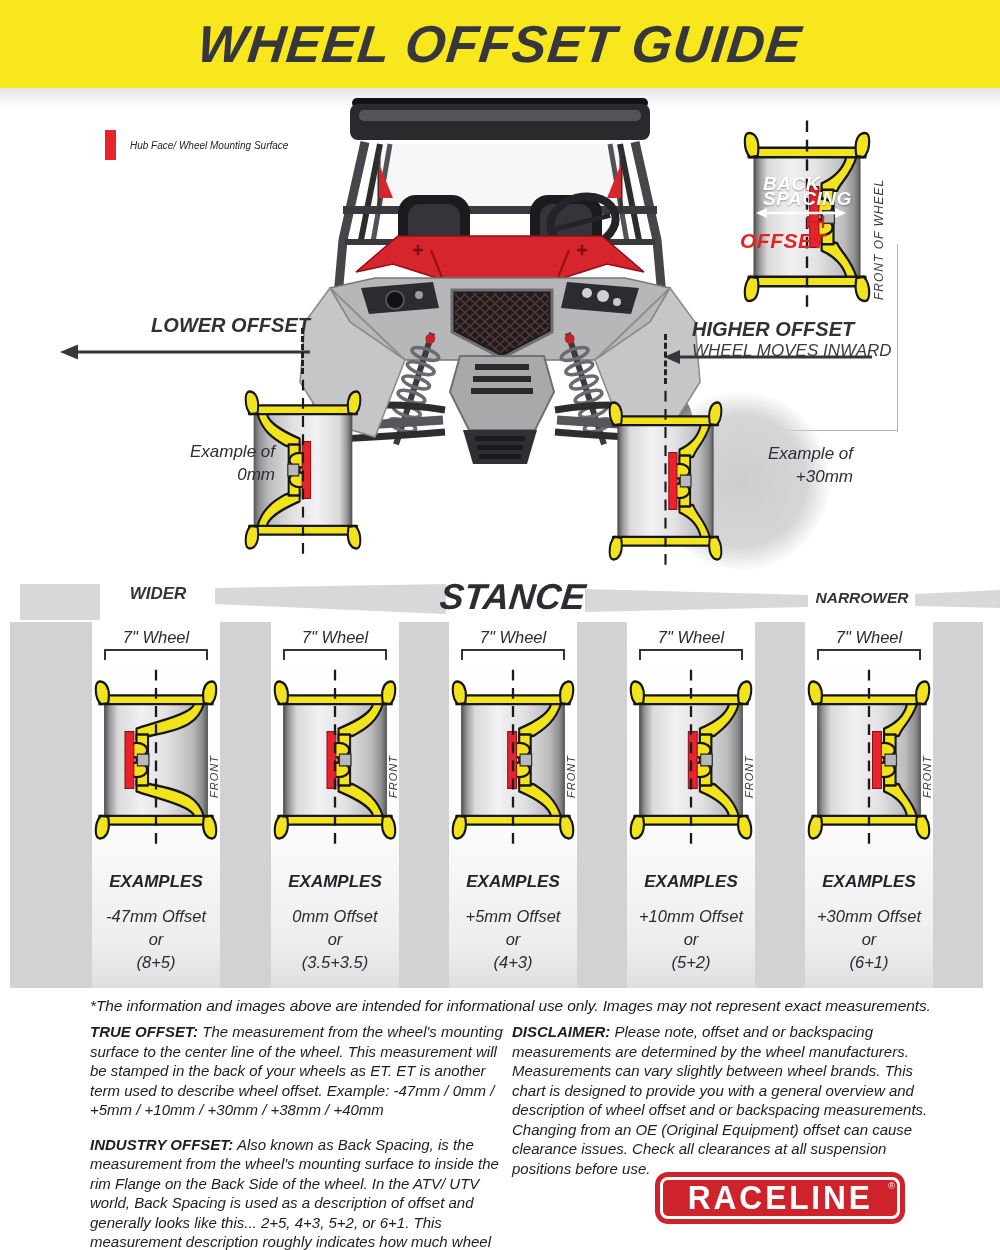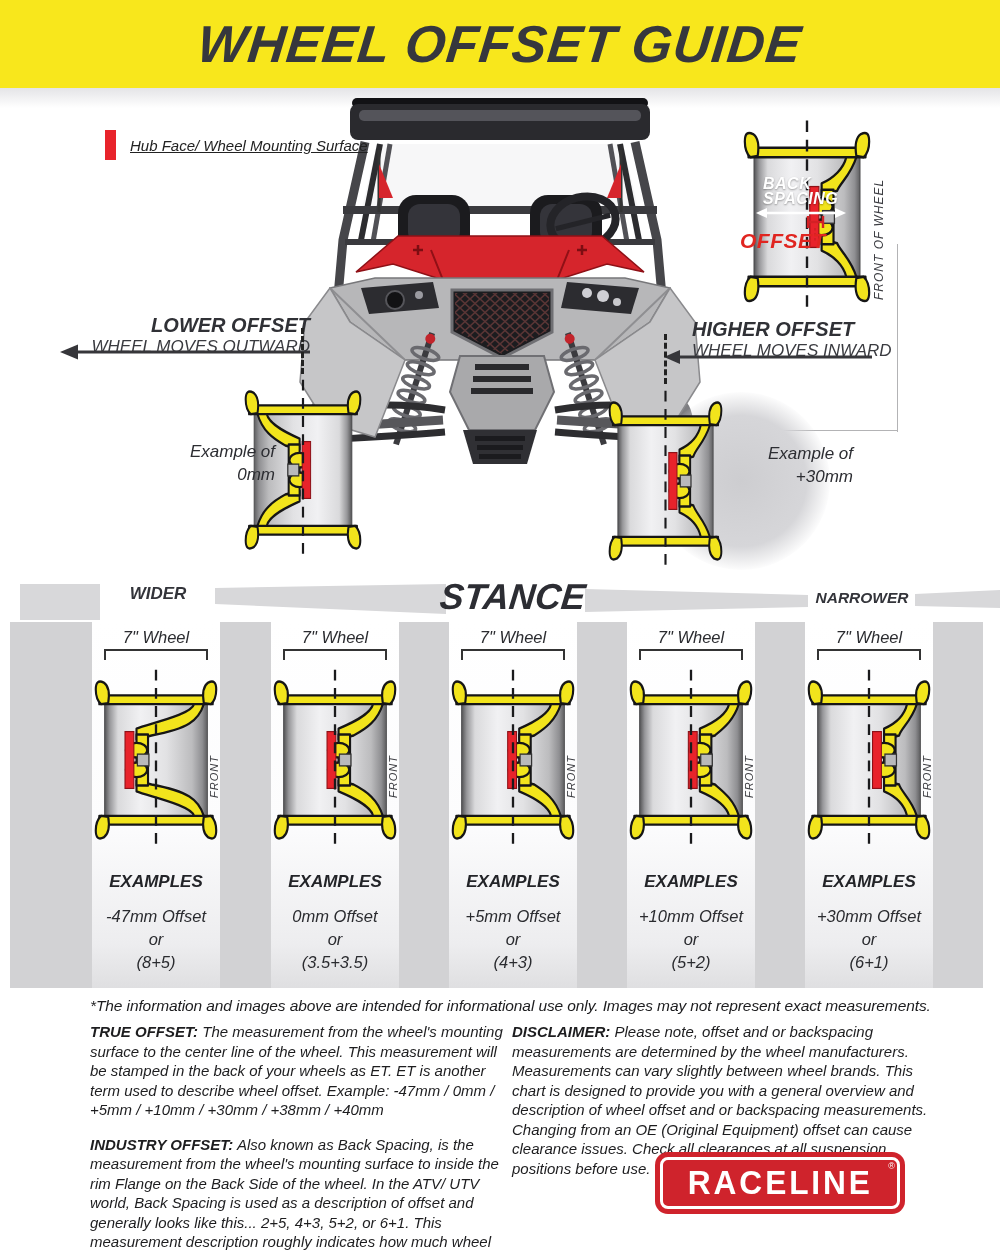--- a/index.html
+++ b/index.html
@@ -14,21 +14,21 @@
   .banner { left:0; top:0; width:1000px; height:88px; background:#f8e71c;
             display:flex; align-items:center; justify-content:center; }
   .banner h1 { font-size:52px; font-weight:900; font-style:italic; color:#36373d;
                letter-spacing:1px; transform:skewX(-6deg); }
   .banner-shadow { left:0; top:88px; width:1000px; height:20px;
                    background:linear-gradient(#e4e4e7, rgba(255,255,255,0)); }
 
   
   .legend-title { font-size:27px; font-weight:600; text-decoration:underline; color:#222; }
   .legend-item { display:flex; align-items:center; gap:14px; }
-  .legend-label { font-size:15px; color:#222;text-decoration:underline; }
+  .legend-label { font-size:10px; color:#222; }
   .swatch-red { width:11px; height:30px; background:#e8232b; }
   .swatch-dash { width:0; height:28px; border-left:4px dashed #222; margin-left:3px; }
 
   
   .dir-title { font-size:20px; font-weight:800; color:#303136; }
   .dir-sub { font-size:17px; color:#3a3b40; }
   .dir-left { text-align:right; }
   .dir-right { text-align:left; }
 
   .callout { text-align:right; font-size:17px; color:#2c2d32; line-height:23px;font-style:italic; }
@@ -39,21 +39,21 @@
 
   
   .conn-v { width:0; border-left:1.5px solid #b3b3b5; }
   .conn-h { height:0; border-top:1.5px solid #b3b3b5; }
   .dash-stub { width:0; border-left:3.2px dashed #222; }
 
   .gray-circle { border-radius:50%;
     background:radial-gradient(circle, #cdcdd0 0%, #d6d6d9 52%, rgba(214,214,217,0) 72%); }
 
   
-  .bs-label { font-size:16px; font-weight:800; color:#fff; line-height:15px;
+  .bs-label { font-size:19px; font-weight:800; color:#fff; line-height:15px;
               letter-spacing:.5px; text-shadow:0 1px 2px rgba(0,0,0,.35); }
   .offset-label { font-size:21px; font-weight:800; color:#e02520; letter-spacing:.5px; }
 
   
   .stance-word { font-weight:800; color:#33343a; text-align:center; }
   .stance-big { font-size:36px; font-weight:900; transform:skewX(-6deg); color:#2c2d33; }
 
   
   .stripe { top:622px; height:366px; background:#d2d2d4; }
   .col { top:622px; width:128px; height:366px; text-align:center;
@@ -66,21 +66,21 @@
   .col-examples { position:absolute; left:0; right:0; top:250px; font-size:17px; font-weight:800; color:#232428; }
   .col-offset { position:absolute; left:0; right:0; top:283px; font-size:16.5px; color:#2a2b2f; line-height:23px; }
 
   
   .footnote { font-size:15.5px; color:#1c1c1e; letter-spacing:-0.1px; }
   .defs-col { font-size:15px; line-height:19.5px; color:#1d1d1f; }
   .defs-col p { margin-bottom:15px; }
   .term { font-weight:800; }
 
   
-  .logo { width:250px; height:62px; background:#cf232c; border-radius:13px; padding:5px; }
+  .logo { width:250px; height:52px; background:#cf232c; border-radius:13px; padding:5px;margin-top:20px; }
   .logo-inner { width:100%; height:100%; border:3px solid #fff; border-radius:8px;
                 display:flex; align-items:center; justify-content:center; position:relative; }
   .logo-text { color:#fff; font-size:33px; font-weight:800; font-style:normal;
                letter-spacing:3px; transform:scaleX(.96); }
   .logo-reg { position:absolute; right:2px; top:1px; color:#fff; font-size:9px; font-style:normal; }
 </style>
 </head>
 <body>
 
 <div class="abs banner">
@@ -242,21 +242,20 @@
   <line x1="20" y1="14" x2="20" y2="28" stroke="#d42025" stroke-width="2" stroke-dasharray="2.5 2.5"></line>
 </svg>
 <div class="abs offset-label" style="left:727px;top:229px;margin-left:13px;">OFFSET</div>
 <div class="abs vlabel" style="left:872px;top:120px;height:180px;">FRONT OF WHEEL</div>
 
 <div class="abs conn-v" style="left:897px;top:244px;height:188px;"></div>
 <div class="abs conn-h" style="left:738px;top:430px;width:160px;"></div>
 
 <div class="abs dir-left" style="left:60px;top:314px;width:250px;">
   <div class="dir-title">LOWER OFFSET</div>
-  <div class="dir-sub">WHEEL MOVES OUTWARD</div>
 </div>
 <svg class="abs" style="left:58px;top:342px;" width="256" height="20" viewBox="0 0 256 20">
   <line x1="16" y1="10" x2="252" y2="10" stroke="#36363a" stroke-width="3.2"></line>
   <polygon points="2,10 20,2.5 20,17.5" fill="#36363a"></polygon>
 </svg>
 
 <div class="abs dir-right" style="left:692px;top:318px;width:220px;">
   <div class="dir-title">HIGHER OFFSET</div>
   <div class="dir-sub">WHEEL MOVES INWARD</div>
 </div>

